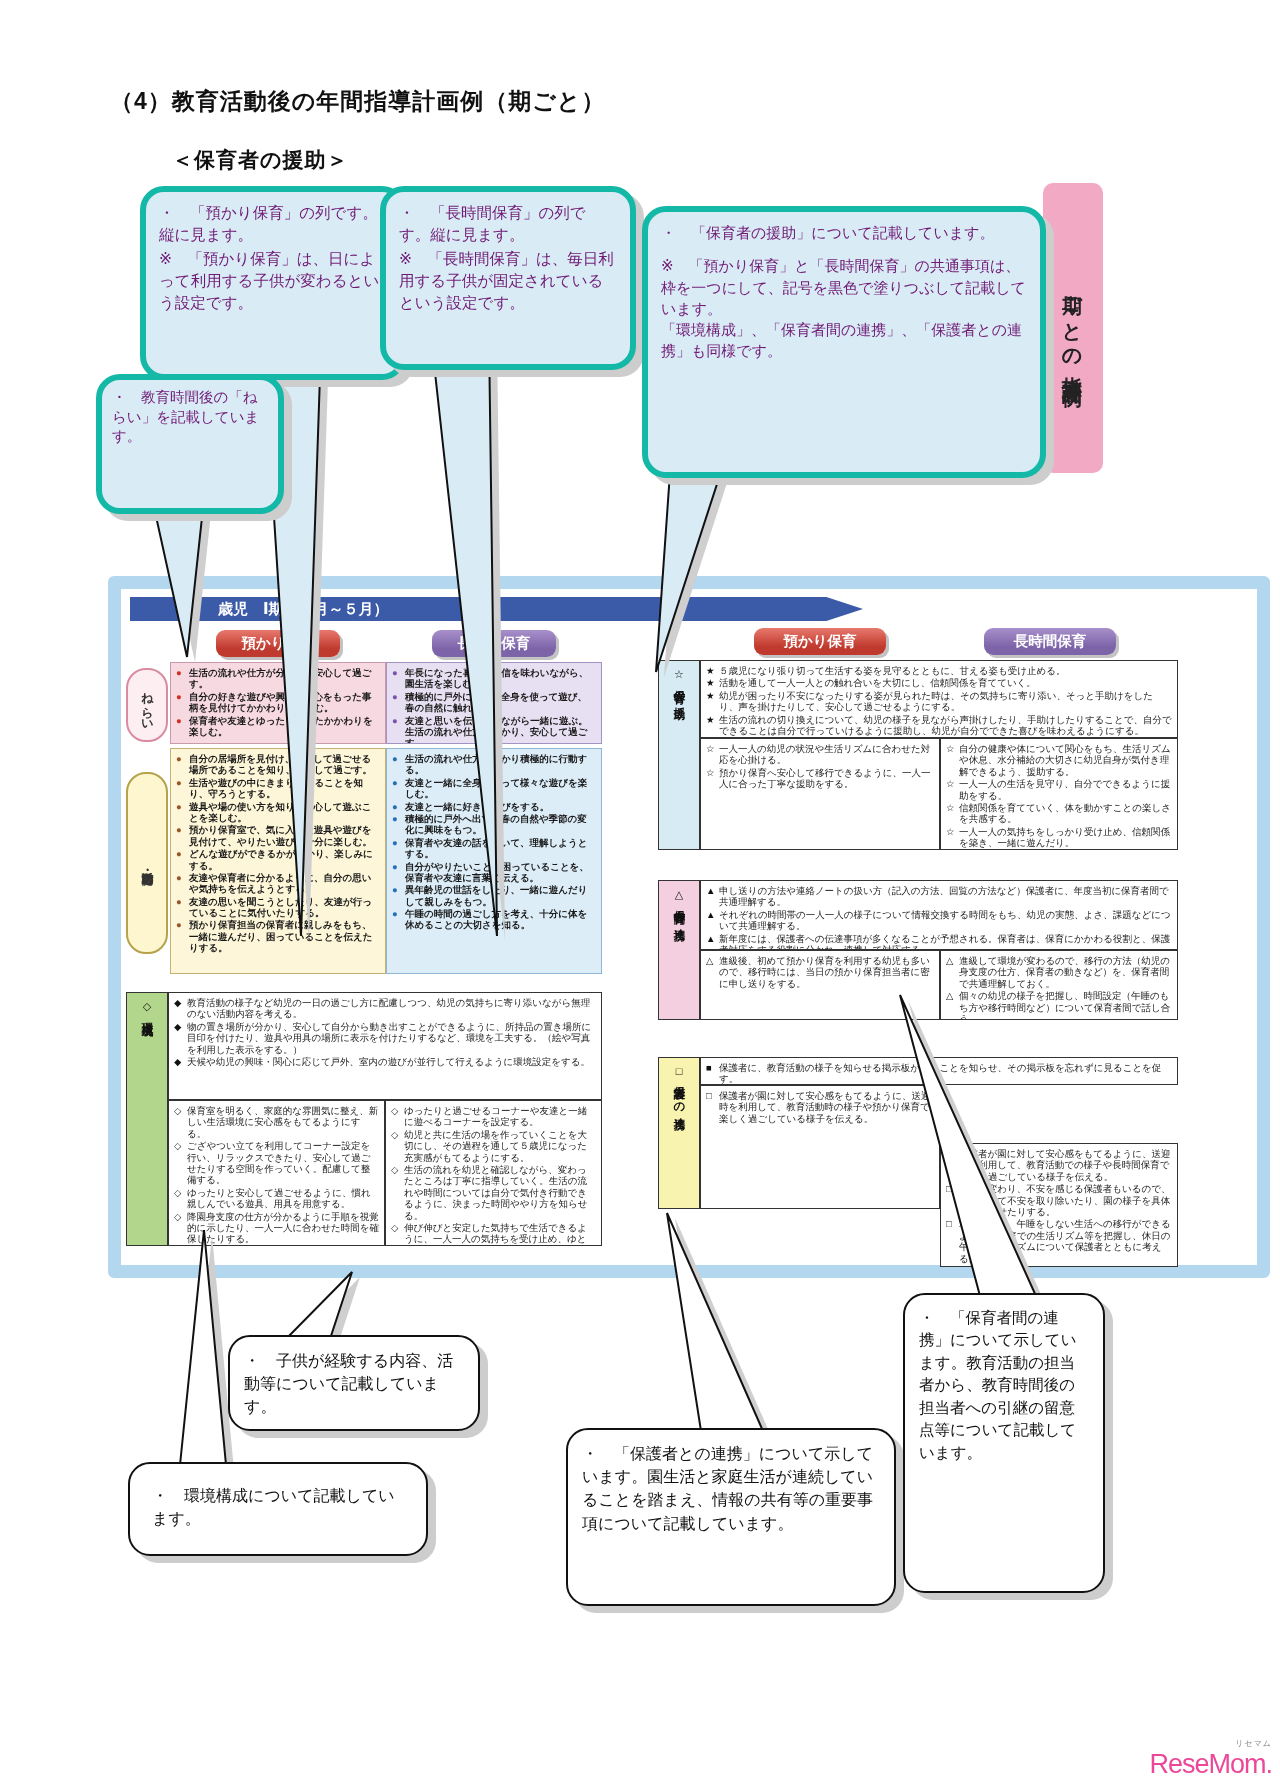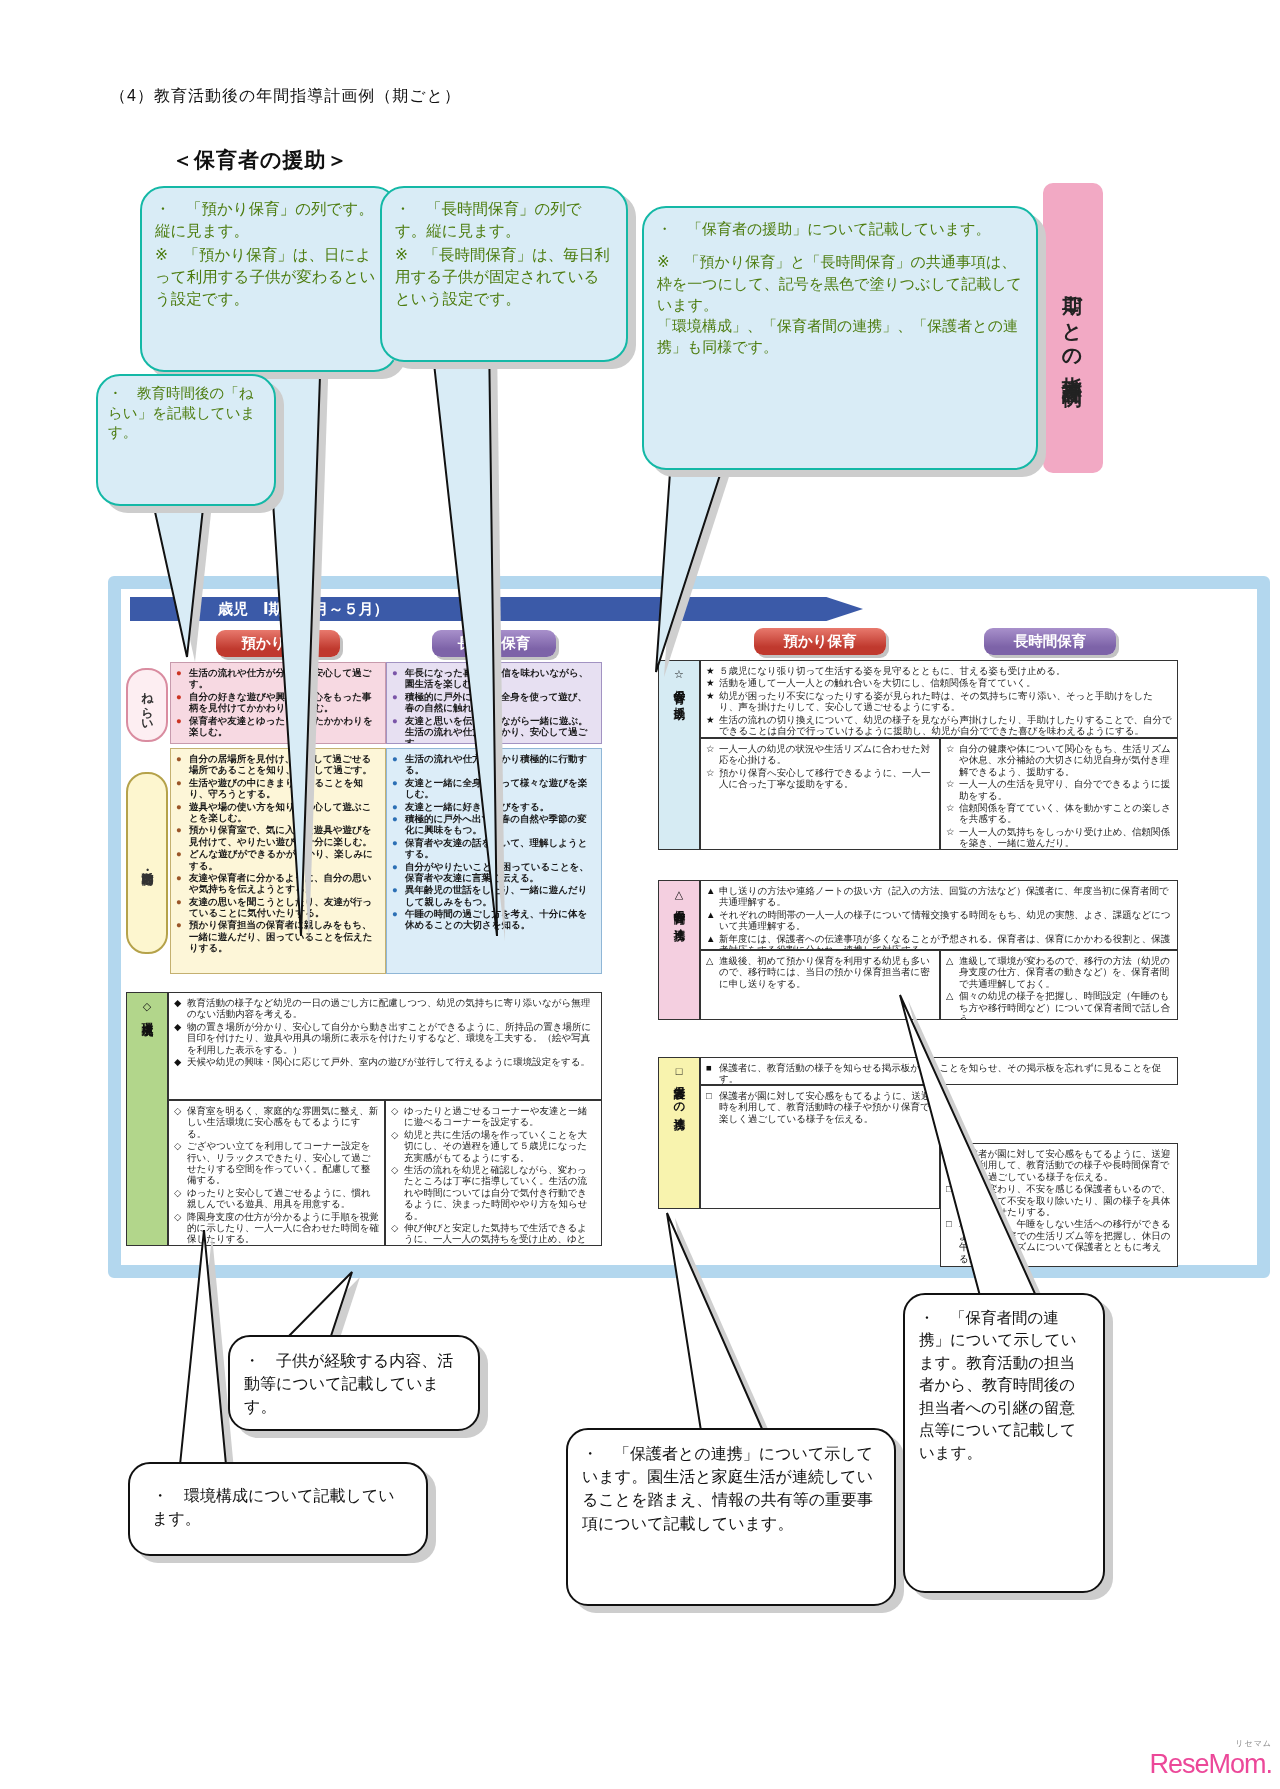--- a/index.html
+++ b/index.html
@@ -1,23 +1,23 @@
 <!DOCTYPE html>
 <html><head>
 <meta charset="utf-8">
 <style>
   html,body{margin:0;padding:0;background:#ffffff;}
   body{font-family:"Liberation Sans","DejaVu Sans",sans-serif;color:#111;}
   #canvas{position:relative;width:1280px;height:1789px;background:#fff;overflow:hidden;}
   .abs{position:absolute;}
-  .ttl{font-weight:normal;font-size:16px;letter-spacing:1px;}
+  .ttl{font-weight:bold;font-size:23px;letter-spacing:1px;}
   .sub{font-weight:bold;font-size:21px;letter-spacing:1px;}
   .sidetab{width:60px;height:290px;background:#f2a9c4;border-radius:10px;display:flex;align-items:center;justify-content:center;z-index:5;}
   .sidetab span{writing-mode:vertical-rl;text-orientation:upright;font-weight:bold;font-size:20px;letter-spacing:3px;color:#222;}
-  .bubble{background:#d9ecf6;border:2px solid #14b8a6;border-radius:24px;box-shadow:8px 7px 0 #cdcdcd;padding:10px 13px;font-size:15.5px;line-height:1.42;color:#4d7c0f;z-index:30;}
+  .bubble{background:#d9ecf6;border:6px solid #14b8a6;border-radius:24px;box-shadow:8px 7px 0 #cdcdcd;padding:10px 13px;font-size:15.5px;line-height:1.42;color:#701a75;z-index:30;}
   .bubble p{margin:0 0 2px 0;}
   .bubble.spread p{margin-bottom:12px;}
   .wbubble{background:#ffffff;border:2px solid #111;border-radius:22px;box-shadow:8px 7px 0 #cdcdcd;padding:12px 14px;font-size:16px;line-height:1.45;color:#111;z-index:30;}
   .frame{border:13px solid #b3d7ee;border-radius:6px;z-index:1;}
   .banner{background:#3b5aa8;color:#fff;font-weight:bold;font-size:15px;line-height:24px;padding-left:88px;clip-path:polygon(0 0,95% 0,100% 50%,95% 100%,0 100%);filter:drop-shadow(4px 3px 0 #bdbdbd);z-index:2;}
   .badge{height:27px;line-height:27px;text-align:center;color:#fff;font-weight:bold;font-size:14.5px;border-radius:9px;box-shadow:3px 3px 0 #c3c3c3;z-index:2;}
   .badge.red{background:linear-gradient(180deg,#e8796d 0%,#c0392e 70%);}
   .badge.purple{background:linear-gradient(180deg,#a890cb 0%,#7d63a8 70%);}
   .pill{display:flex;align-items:center;justify-content:center;border-radius:20px;z-index:2;}
   .pill span{writing-mode:vertical-rl;text-orientation:upright;font-weight:bold;font-size:12px;color:#333;}

